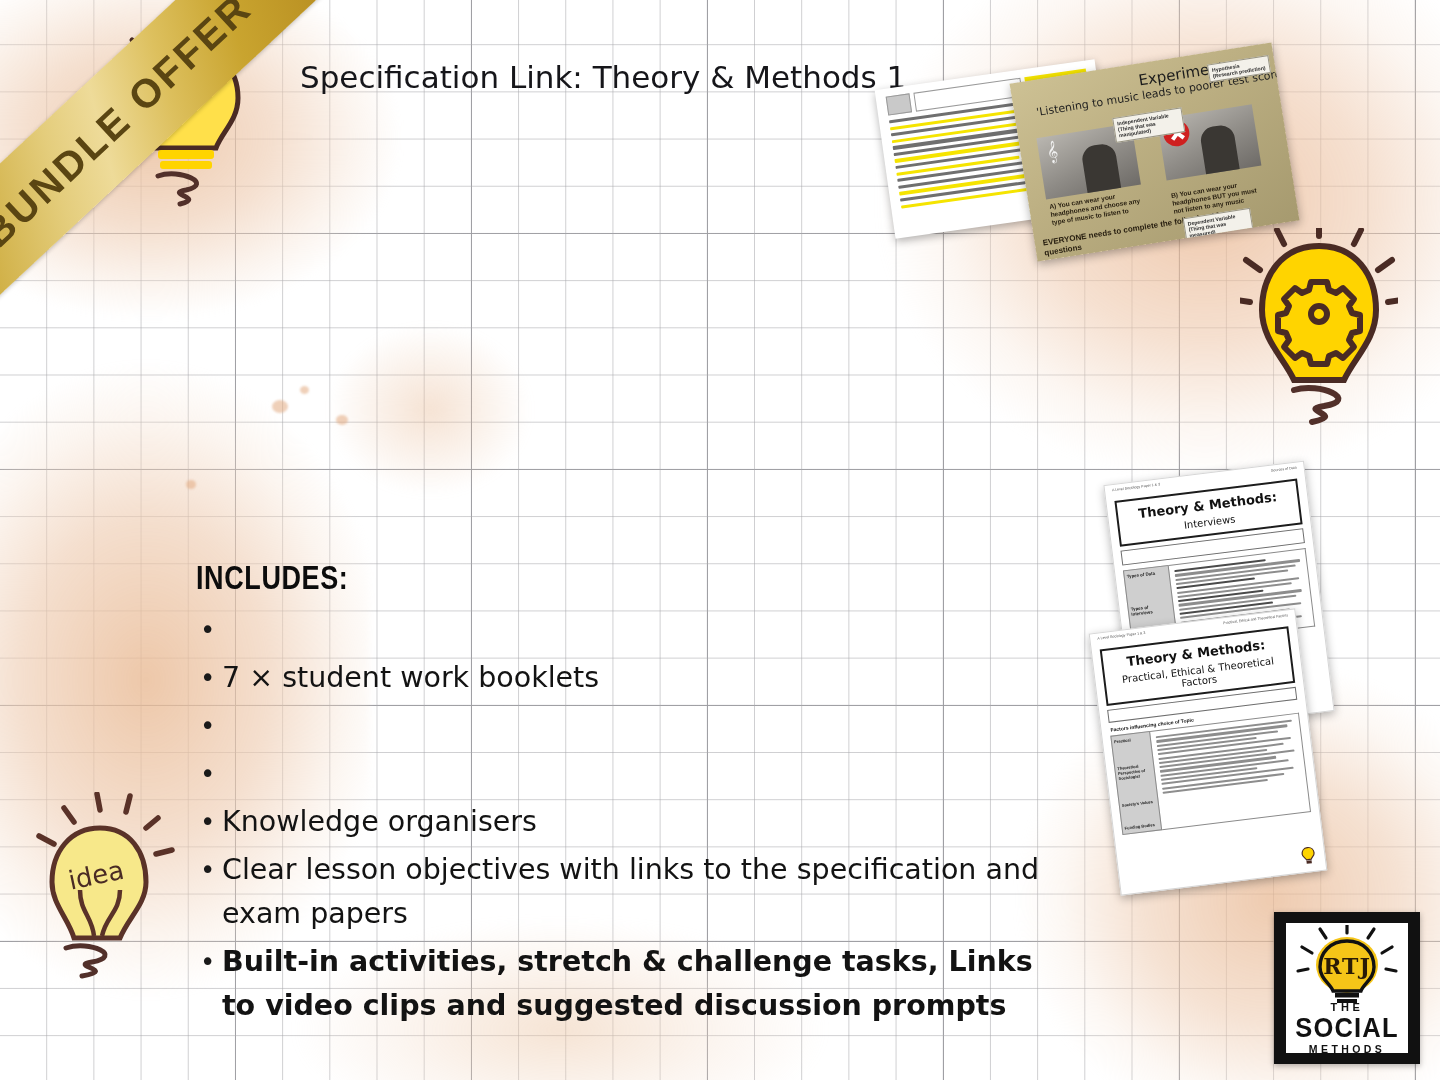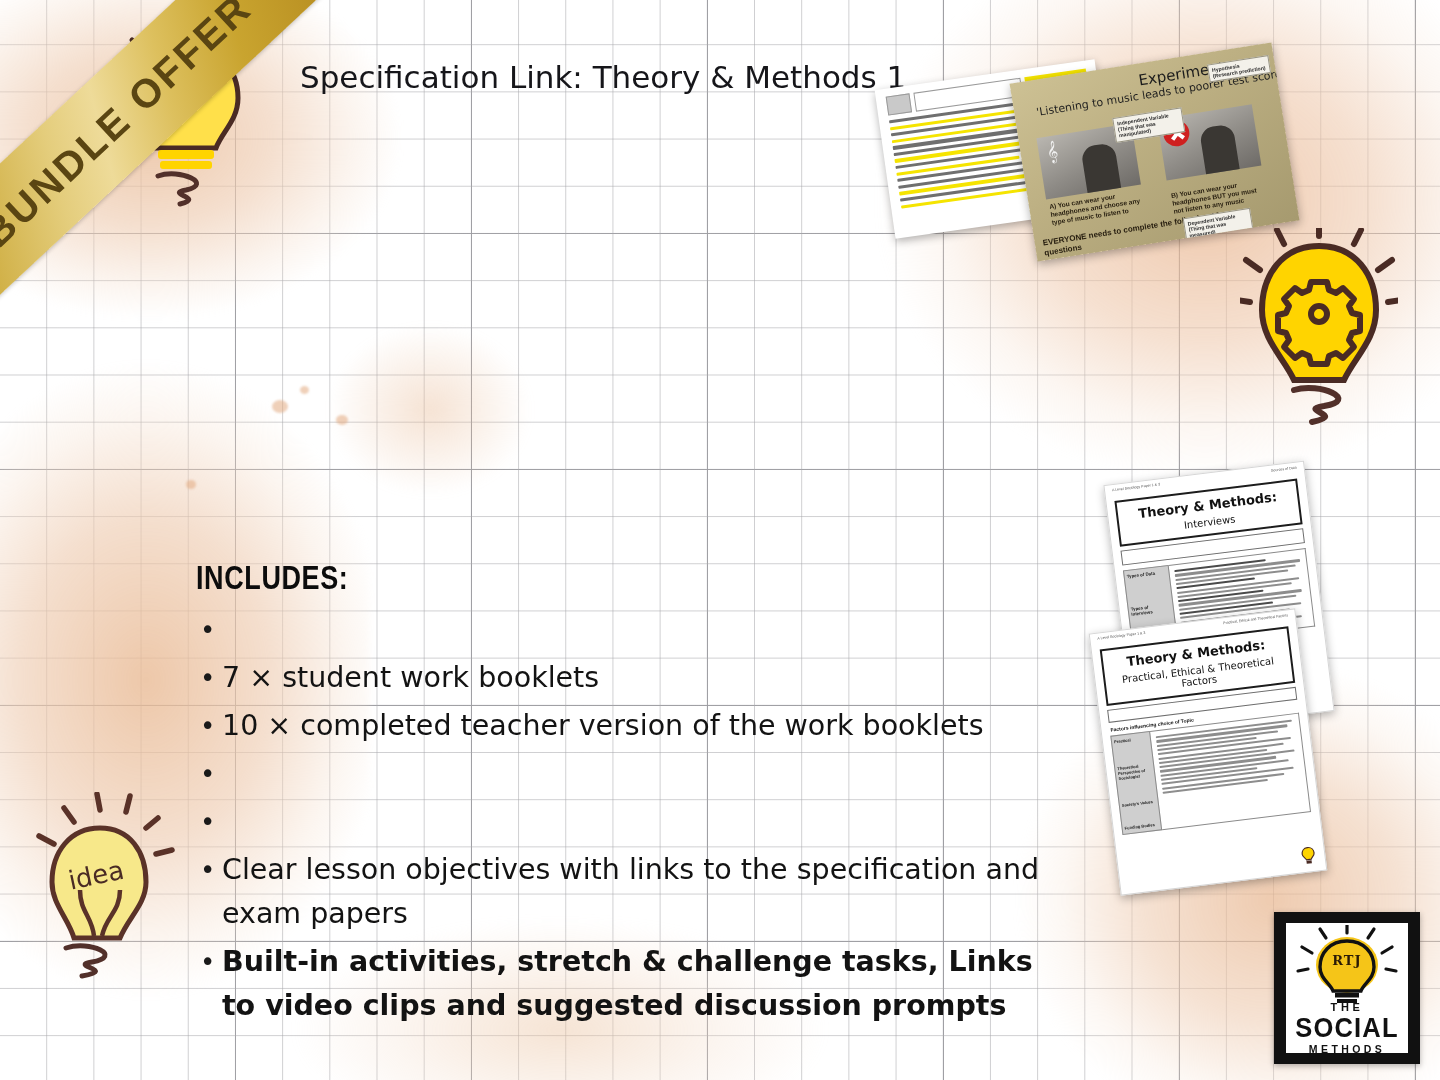--- a/index.html
+++ b/index.html
@@ -111,21 +111,21 @@
   .ko-t2{font-family:"DejaVu Sans",sans-serif;font-size:10px;color:#111;margin-top:4px;}
   .ko-line{height:2.1px;background:#8d8d8d;margin:2.2px 10px;border-radius:1px;}
   .ko-tiny{font-family:"Liberation Sans",sans-serif;font-size:3.6px;color:#555;}
 
   
   .logo{position:absolute;left:1274px;top:912px;width:146px;height:152px;background:#111;padding:0;box-shadow:0 2px 6px rgba(0,0,0,.3);}
   .logo-in{position:absolute;left:12px;top:11px;right:12px;bottom:11px;background:#fff;}
   .logo-the{position:absolute;left:0;right:0;top:78px;text-align:center;font-family:"Liberation Sans",sans-serif;font-weight:bold;font-size:11px;letter-spacing:3.6px;color:#111;}
   .logo-social{position:absolute;left:0;right:0;top:90px;text-align:center;font-family:"Liberation Sans",sans-serif;font-weight:bold;font-size:25.5px;letter-spacing:1.2px;color:#111;transform:scaleY(1.08);}
   .logo-olog{position:absolute;left:0;right:0;top:120px;text-align:center;font-family:"Liberation Sans",sans-serif;font-weight:bold;font-size:10.5px;letter-spacing:3.4px;color:#111;}
-  .logo-rtj{position:absolute;left:0;right:0;top:30px;text-align:center;font-family:"DejaVu Serif",serif;font-weight:bold;font-size:13px;letter-spacing:1px;color:#2a1b06;}
+  .logo-rtj{position:absolute;left:0;right:0;top:30px;text-align:center;font-family:"DejaVu Serif",serif;font-weight:bold;font-size:22px;letter-spacing:1px;color:#2a1b06;}
 </style>
 </head>
 <body>
 
 <div id="stage">
 
   <div class="grid-bg"></div>
 
   <div class="wash w1"></div>
   <div class="wash w2"></div>
@@ -310,27 +310,27 @@
   <div class="bullets">
     <div class="bul">
       <span class="dot">•</span>
     </div>
     <div class="bul">
       <span class="dot">•</span>
       <span class="btxt">7 × student work booklets</span>
     </div>
     <div class="bul">
       <span class="dot">•</span>
-      <span class="btxt">10 × completed teacher version of the work booklets</span>
-    </div>
-    <div class="bul">
-      <span class="dot">•</span>
-    </div>
-    <div class="bul">
-      <span class="dot">•</span>
+    </div>
+    <div class="bul">
+      <span class="dot">•</span>
+    </div>
+    <div class="bul">
+      <span class="dot">•</span>
+      <span class="btxt">Knowledge organisers</span>
     </div>
     <div class="bul">
       <span class="dot">•</span>
       <span class="btxt wrap" style="width:850px;">Clear lesson objectives with links to the specification and exam papers</span>
     </div>
     <div class="bul">
       <span class="dot">•</span>
       <span class="btxt wrap" style="width:830px;font-weight:bold;">Built-in activities, stretch &amp; challenge tasks, Links to video clips and suggested discussion prompts</span>
     </div>
   </div>

